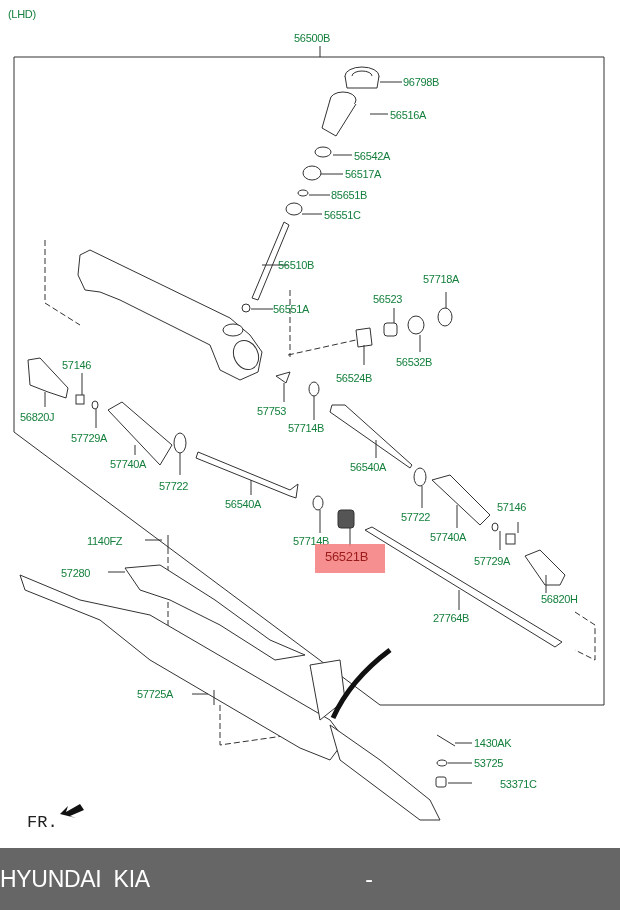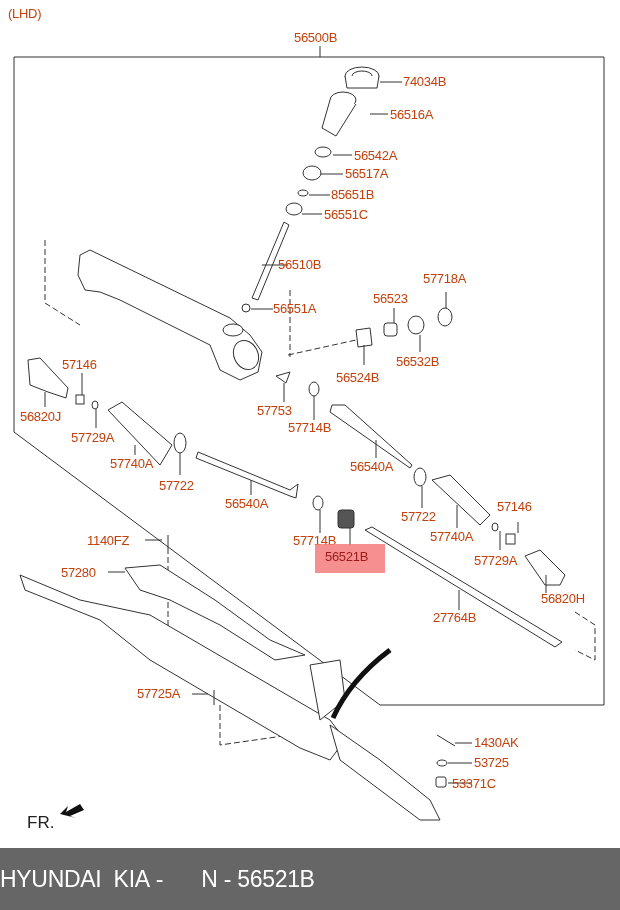--- a/index.html
+++ b/index.html
@@ -1,23 +1,23 @@
 <!DOCTYPE html>
 <html><head>
 <meta charset="utf-8">
 <style>
   html,body{margin:0;padding:0;background:#fff;}
   body{width:620px;height:910px;position:relative;overflow:hidden;font-family:"Liberation Sans",sans-serif;}
   #diagram{position:absolute;left:0;top:0;width:620px;height:848px;}
-  .lbl{position:absolute;font-size:13px;color:#c2410c;white-space:nowrap;line-height:14px;letter-spacing:-0.3px;text-align:center;}
+  .lbl{position:absolute;font-size:11px;color:#15803d;white-space:nowrap;line-height:14px;letter-spacing:-0.3px;text-align:center;}
   .hl{position:absolute;background:#f47d7d;opacity:0.85;}
   .hl-text{position:absolute;font-size:13px;color:#9b1b1b;white-space:nowrap;line-height:14px;letter-spacing:-0.3px;}
-  #footer{position:absolute;left:0;top:848px;width:620px;height:62px;background:#666;color:#fff;font-size:23px;display:flex;align-items:center;justify-content:flex-start;letter-spacing:-0.3px;}
+  #footer{position:absolute;left:0;top:848px;width:620px;height:62px;background:#666;color:#fff;font-size:23px;display:flex;align-items:center;justify-content:space-between;letter-spacing:-0.3px;}
   #footer span{white-space:pre;}
-  .fr{position:absolute;left:27px;top:813px;font-size:17px;color:#222;}
+  .fr{position:absolute;left:27px;top:813px;font-size:17px;color:#222;font-family:Liberation Mono, monospace;}
 </style>
 </head>
 <body>
 
 <div id="diagram">
   <svg width="620" height="848" viewBox="0 0 620 848" style="position:absolute;left:0;top:0">
     <g fill="none" stroke="#333" stroke-width="1">
 
       <polyline points="14,432 14,57 604,57 604,705 380,705 14,432"></polyline>
       <line x1="320" y1="46" x2="320" y2="57"></line>
@@ -122,21 +122,21 @@
       <line x1="448" y1="763" x2="472" y2="763"></line>
       <line x1="448" y1="783" x2="472" y2="783"></line>
     </g>
 
     <path d="M60,814 L68,806 L66,812 L80,804 L84,810 L70,816 L76,818 Z" fill="#111"></path>
   </svg>
 
   <div class="lbl" style="left:8px;top:7px">(LHD)</div>
   <div class="lbl" style="left:294px;top:31px">56500B</div>
 
-  <div class="lbl" style="left:403px;top:75px">74034B</div>
+  <div class="lbl" style="left:403px;top:75px">96798B</div>
   <div class="lbl" style="left:390px;top:108px">56516A</div>
   <div class="lbl" style="left:354px;top:149px">56542A</div>
   <div class="lbl" style="left:345px;top:167px">56517A</div>
   <div class="lbl" style="left:331px;top:188px">85651B</div>
   <div class="lbl" style="left:324px;top:208px">56551C</div>
   <div class="lbl" style="left:278px;top:258px">56510B</div>
   <div class="lbl" style="left:273px;top:302px">56551A</div>
   <div class="lbl" style="left:423px;top:272px">57718A</div>
   <div class="lbl" style="left:373px;top:292px">56523</div>
   <div class="lbl" style="left:396px;top:355px">56532B</div>
@@ -159,23 +159,22 @@
   <div class="hl-text" style="left:325px;top:550px">56521B</div>
 
   <div class="lbl" style="left:474px;top:554px">57729A</div>
   <div class="lbl" style="left:541px;top:592px">56820H</div>
   <div class="lbl" style="left:433px;top:611px">27764B</div>
   <div class="lbl" style="left:87px;top:534px">1140FZ</div>
   <div class="lbl" style="left:61px;top:566px">57280</div>
   <div class="lbl" style="left:137px;top:687px">57725A</div>
   <div class="lbl" style="left:474px;top:736px">1430AK</div>
   <div class="lbl" style="left:474px;top:756px">53725</div>
-  <div class="lbl" style="left:452px;top:777px">53371C</div>
+  <div class="lbl" style="left:500px;top:777px">53371C</div>
 
   <div class="fr">FR.</div>
 </div>
 
 <div id="footer">
   <span>HYUNDAI  KIA</span>
   <span> - </span>
   <span style="display:inline-block;width:32px"></span>
-  <span>N - 56521B</span>
 </div>
 
 </body></html>

